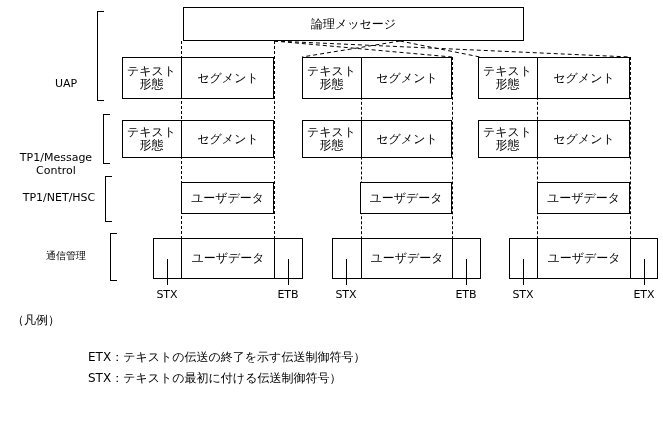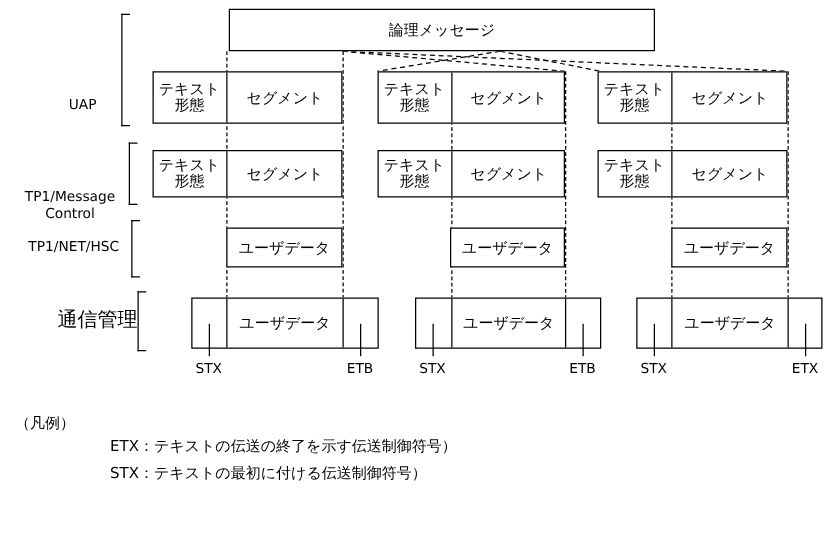--- a/index.html
+++ b/index.html
@@ -12,21 +12,21 @@
   }
   #diagram{position:absolute;left:0;top:0;width:663px;height:443px;}
 
   .lbl{
     position:absolute;
     font-size:11px;
     line-height:13px;
     white-space:pre;
     color:#000;
   }
-  .lbl.jp{font-size:16px;}
+  .lbl.jp{font-size:10px;}
 
   
   .bracket{
     position:absolute;
     border:1px solid #000;
     border-right:none;
     width:7px;
     box-sizing:border-box;
   }
 
@@ -181,17 +181,17 @@
 
   <div class="box" style="left:509px; top:238px; width:149px; height:41px;"></div>
   <div class="vdiv" style="left:537px; top:239px; height:39px;"></div>
   <div class="vdiv" style="left:630px; top:239px; height:39px;"></div>
   <div class="boxtext" style="left:538px; top:238px; width:92px; height:41px;">ユーザデータ</div>
   <div class="tick" style="left:523px; top:259px; height:26px;"></div>
   <div class="tick" style="left:644px; top:259px; height:26px;"></div>
   <div class="lbl" style="left:508px; top:288px; width:30px; text-align:center;">STX</div>
   <div class="lbl" style="left:629px; top:288px; width:30px; text-align:center;">ETX</div>
 
-  <div class="legend" style="left:12px; top:326px;text-align:right;">（凡例）</div>
+  <div class="legend" style="left:12px; top:308px;text-align:right;">（凡例）</div>
   <div class="legend" style="left:88px; top:320px;margin-top:46px;">STX：テキストの最初に付ける伝送制御符号）</div>
   <div class="legend" style="left:88px; top:345px;">ETX：テキストの伝送の終了を示す伝送制御符号）</div>
 
 </div>
 
 </body></html>

